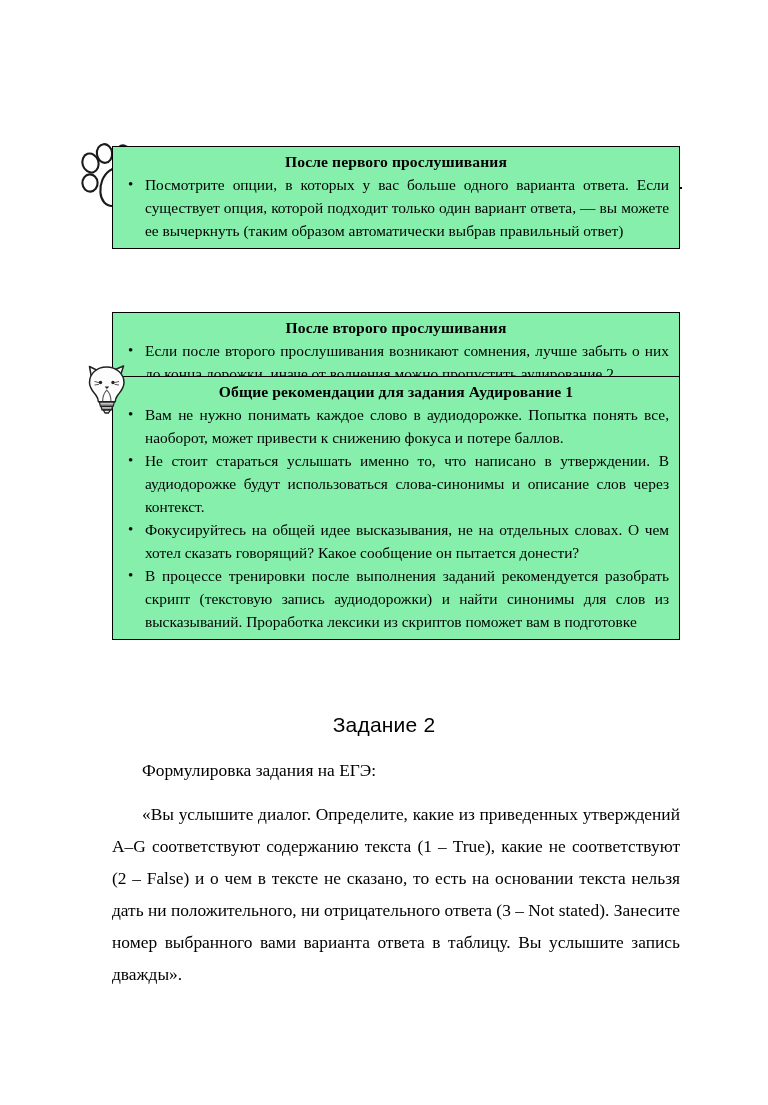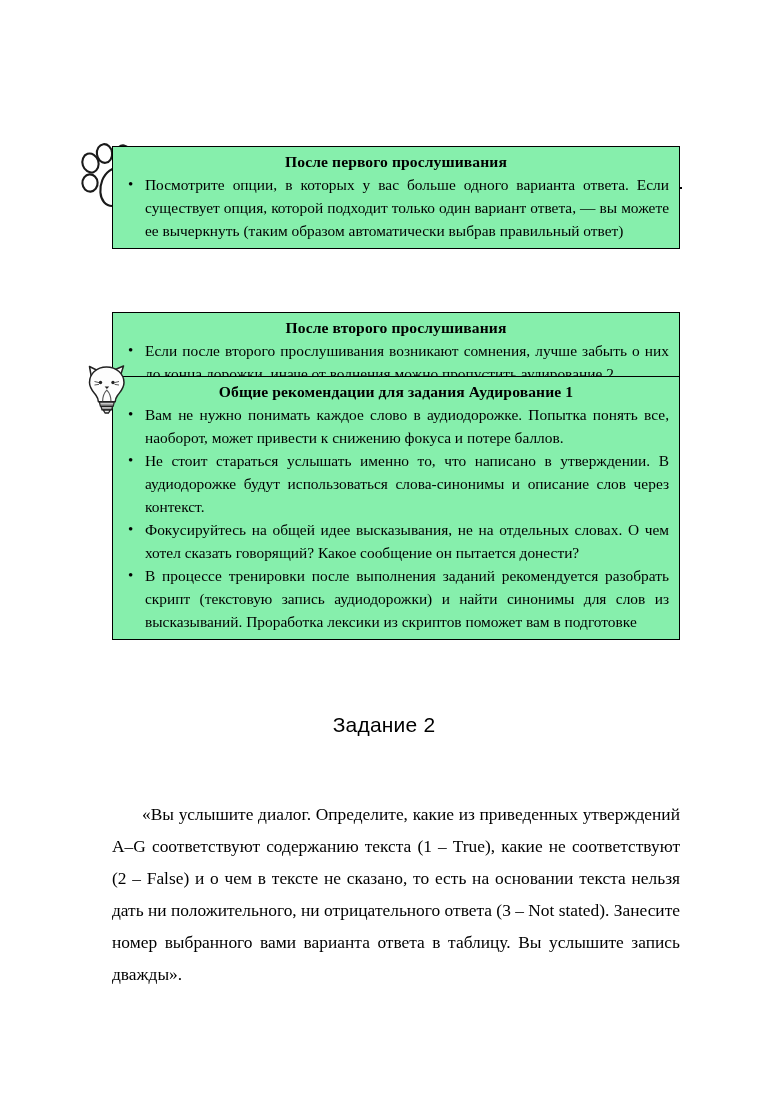--- a/index.html
+++ b/index.html
@@ -243,15 +243,16 @@
     <div class="box-title">Общие рекомендации для задания Аудирование 1</div>
     <ul class="bullets">
       <li>Вам не нужно понимать каждое слово в аудиодорожке. Попытка понять все, наоборот, может привести к снижению фокуса и потере баллов.</li>
       <li>Не стоит стараться услышать именно то, что написано в утверждении. В аудиодорожке будут использоваться слова-синонимы и описание слов через контекст.</li>
       <li>Фокусируйтесь на общей идее высказывания, не на отдельных словах. О чем хотел сказать говорящий? Какое сообщение он пытается донести?</li>
       <li>В процессе тренировки после выполнения заданий рекомендуется разобрать скрипт (текстовую запись аудиодорожки) и найти синонимы для слов из высказываний. Проработка лексики из скриптов поможет вам в подготовке</li>
     </ul>
   </div>
 
   <div class="task-heading">Задание 2</div>
+  <div class="lead">Формулировка задания на ЕГЭ:</div>
   <div class="quote-body">«Вы услышите диалог. Определите, какие из приведенных утверждений A–G соответствуют содержанию текста (1 – True), какие не соответствуют (2 – False) и о чем в тексте не сказано, то есть на основании текста нельзя дать ни положительного, ни отрицательного ответа (3 – Not stated). Занесите номер выбранного вами варианта ответа в таблицу. Вы услышите запись дважды».</div>
 
 </div>
 
 </body></html>

